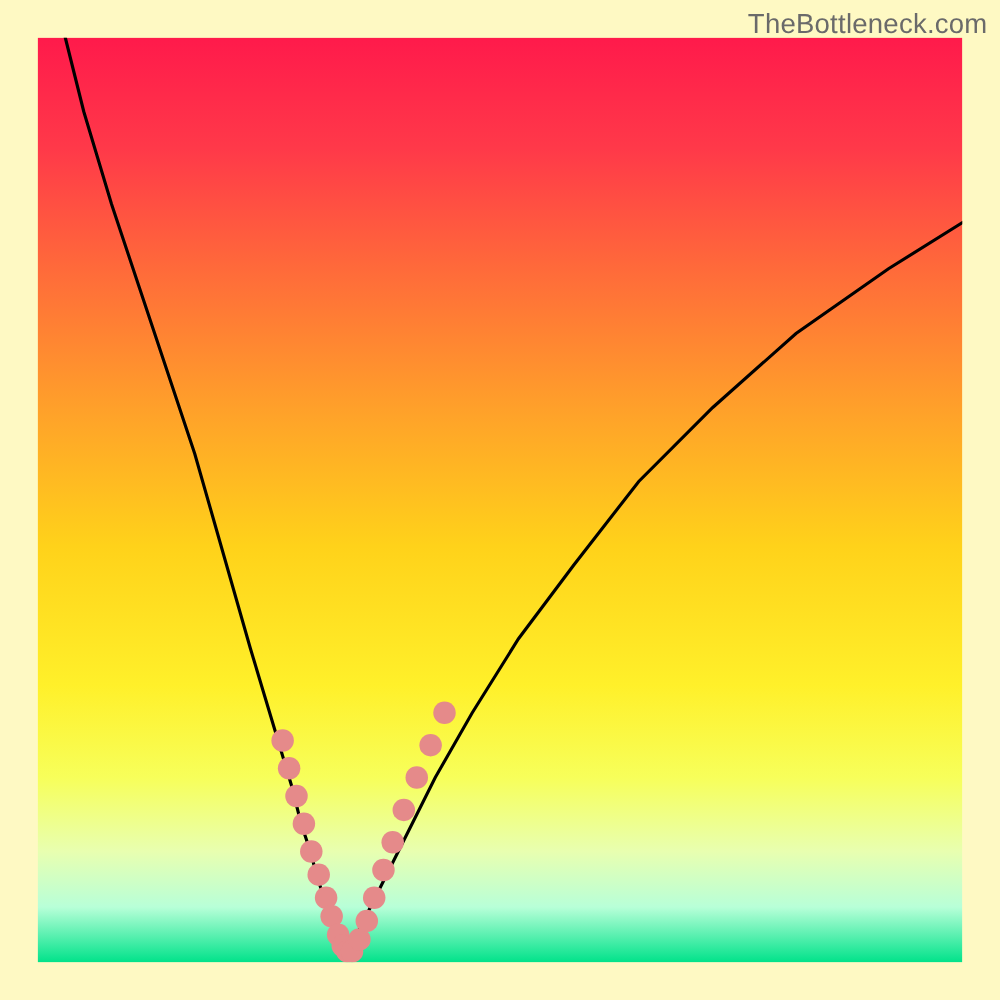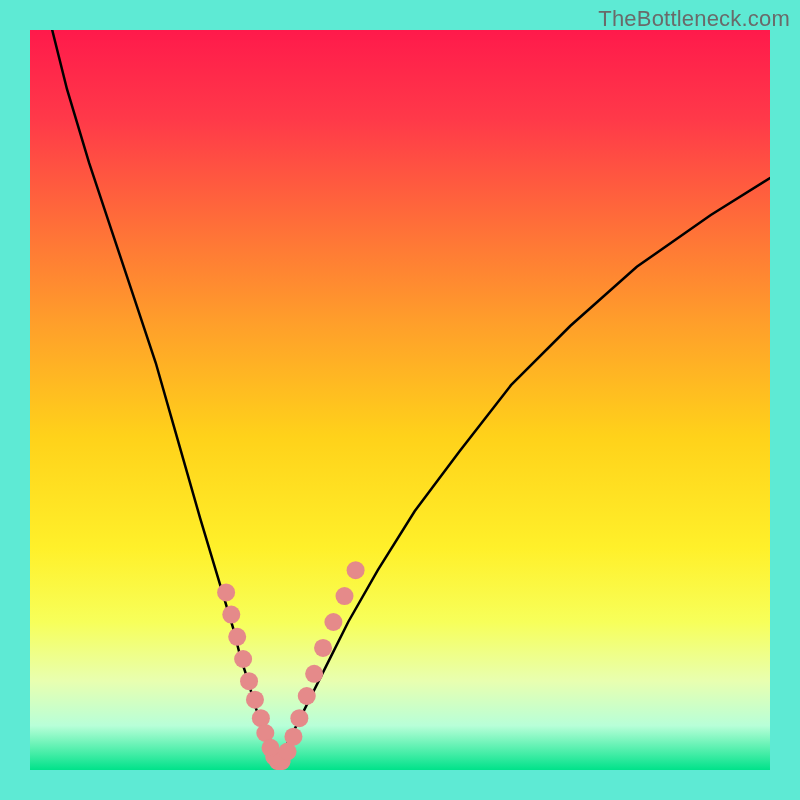--- a/index.html
+++ b/index.html
@@ -9,21 +9,21 @@
     height: 800px;
     overflow: hidden;
     background: #000;
     font-family: Arial, Helvetica, sans-serif;
   }
   .frame {
     position: absolute;
     top: 0; left: 0;
     width: 800px;
     height: 800px;
-    background: #5eead4;
+    background: #fef9c3;
   }
   .plot-area {
     position: absolute;
     top: 30px;
     left: 30px;
     width: 740px;
     height: 740px;
     overflow: hidden;
   }
   .gradient-bg {

